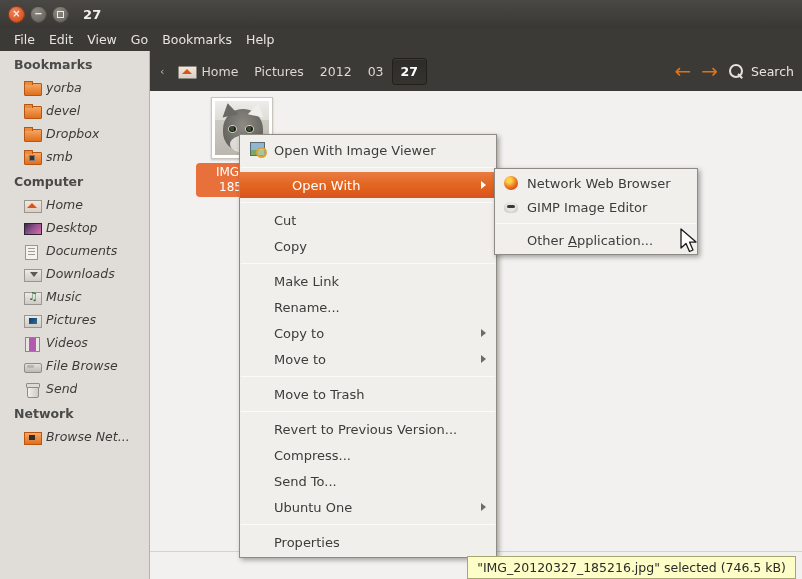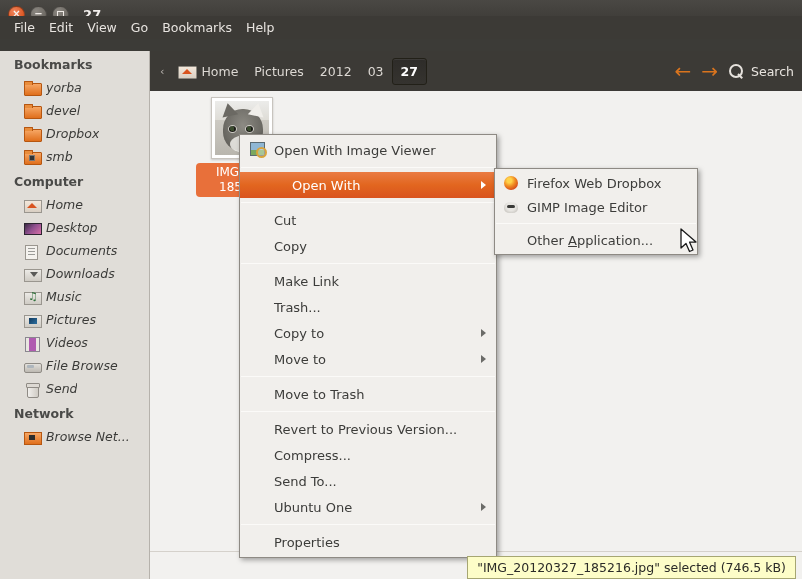--- a/index.html
+++ b/index.html
@@ -35,21 +35,21 @@
   .wbtn.max   { background: radial-gradient(circle at 35% 30%, #8c8882, #6a6660 75%); }
   .wbtn .glyph { font-family: "DejaVu Sans", sans-serif; font-size: 10px; font-weight: bold; }
   .wbtn.max .sq { width: 7px; height: 7px; border: 1.4px solid #efeae6; }
   .wtitle {
     margin-left: 14px; color: #f2efec; font-size: 13px; font-weight: bold;
     letter-spacing: .2px;
   }
 
   
   .menubar {
-    position: absolute; left: 0; top: 16px; width: 802px; height: 23px;
+    position: absolute; left: 0; top: 28px; width: 802px; height: 23px;
     background: #3c3a36;
     display: flex; align-items: center; padding-left: 7px;
   }
   .menubar .mi {
     color: #e8e4e0; font-size: 12.5px; padding: 2px 7px; cursor: default;
   }
 
   
   .sidebar {
     position: absolute; left: 0; top: 51px; width: 150px; height: 528px;
@@ -512,21 +512,21 @@
     </div>
     <div class="mrow indent">
       <span class="mtext">Copy</span>
     </div>
     <div class="msep"></div>
 
     <div class="mrow indent">
       <span class="mtext">Make Link</span>
     </div>
     <div class="mrow indent">
-      <span class="mtext">Trash...</span>
+      <span class="mtext">Rename...</span>
     </div>
     <div class="mrow indent">
       <span class="mtext">Copy to</span>
       <span class="submark"></span>
     </div>
     <div class="mrow indent">
       <span class="mtext">Move to</span>
       <span class="submark"></span>
     </div>
     <div class="msep"></div>
@@ -554,21 +554,21 @@
     <div class="mrow indent">
       <span class="mtext">Properties</span>
     </div>
   </div>
 
   <div class="submenu">
     <div class="mrow">
       <span class="mico">
           <i class="ic-firefox"></i>
         </span>
-      <span class="mtext">Firefox Web Dropbox</span>
+      <span class="mtext">Network Web Browser</span>
     </div>
     <div class="mrow">
       <span class="mico ic-gimp"></span>
       <span class="mtext">GIMP Image Editor</span>
     </div>
     <div class="msep"></div>
     <div class="mrow">
       <span class="mico"></span>
       <span class="mtext">Other <span class="u">A</span>pplication...</span>
     </div>

